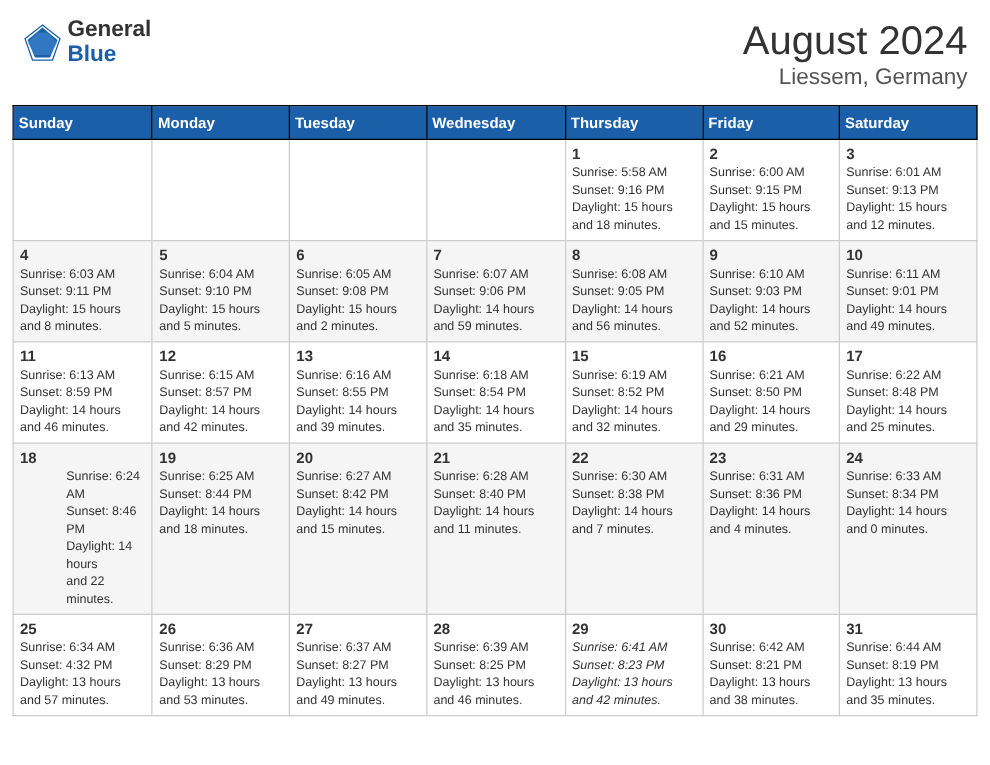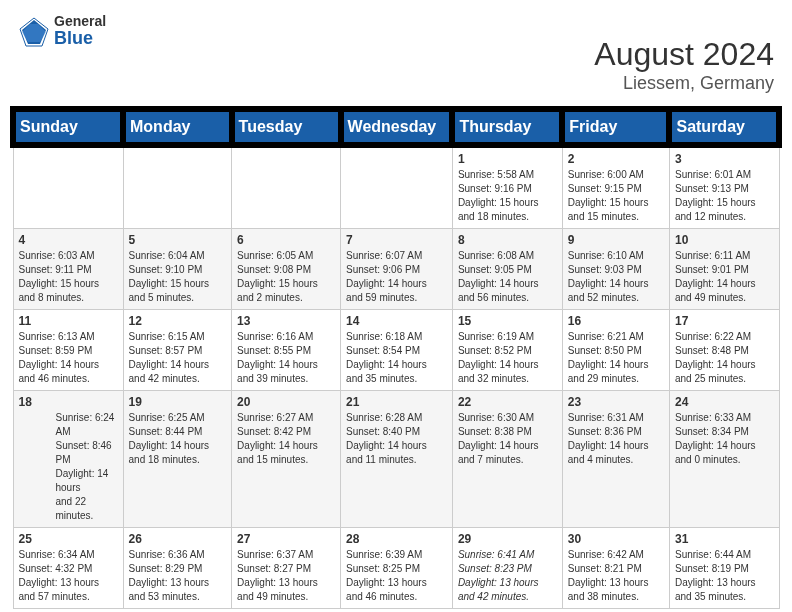--- a/index.html
+++ b/index.html
@@ -20,59 +20,58 @@
     .logo {
       display: flex;
       align-items: center;
     }
     .logo-text {
       display: flex;
       flex-direction: column;
       line-height: 1.1;
     }
     .logo-general {
-      font-size: 14px;
+      font-size: 18px;
       font-weight: bold;
       color: #333;
     }
     .logo-blue {
       font-size: 18px;
       font-weight: bold;
       color: #1a5fa8;
     }
     .logo-icon {
       width: 32px;
       height: 32px;
       margin-right: 4px;
     }
     .title-block {
       text-align: right;
-      margin-top: 22px;
     }
     .month-year {
       font-size: 32px;
       font-weight: normal;
       color: #333;
     }
     .location {
       font-size: 18px;
       color: #555;
     }
     .calendar {
       width: 100%;
       border-collapse: collapse;
     }
     .calendar th {
       background-color: #1a5fa8;
       color: #fff;
-      font-size: 16px;
+      font-size: 12px;
       font-weight: bold;
       padding: 6px 4px;
       text-align: left;
-      border: 6px solid #000000;
+      border: 1px solid #000000;
     }
     .calendar td {
       border: 1px solid #ccc;
       vertical-align: top;
       padding: 4px 5px;
       width: 113px;
       min-height: 80px;
       background: #fff;
       font-size: 10px;
       color: #333;

